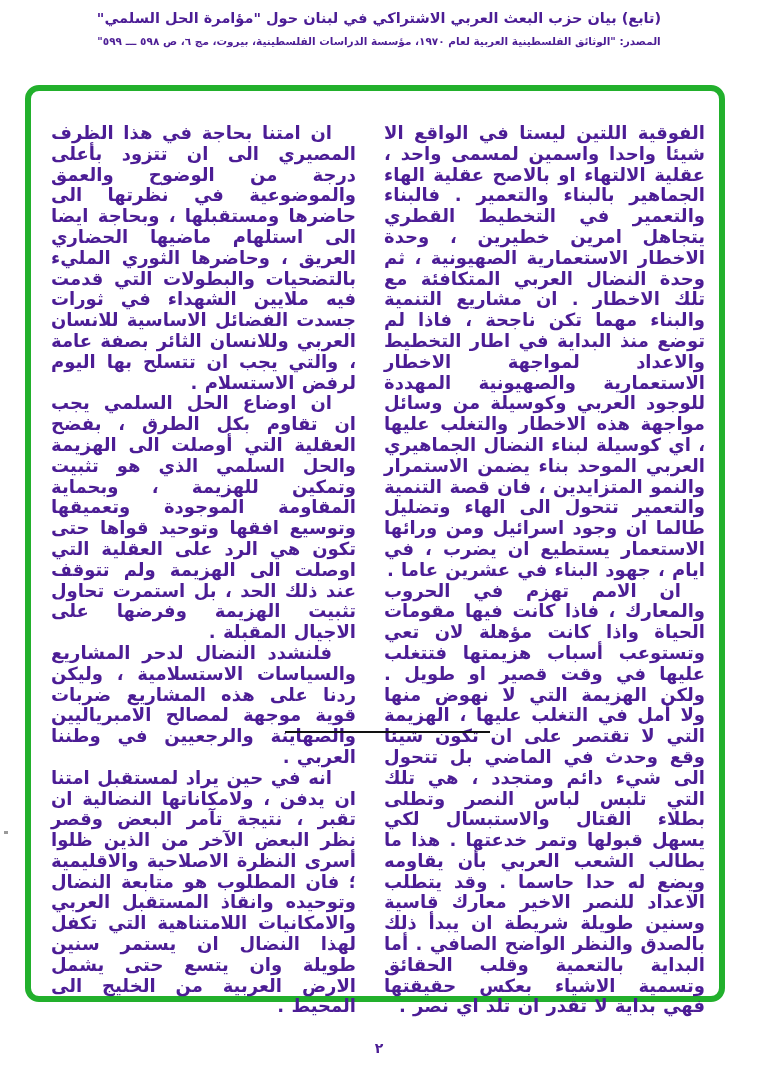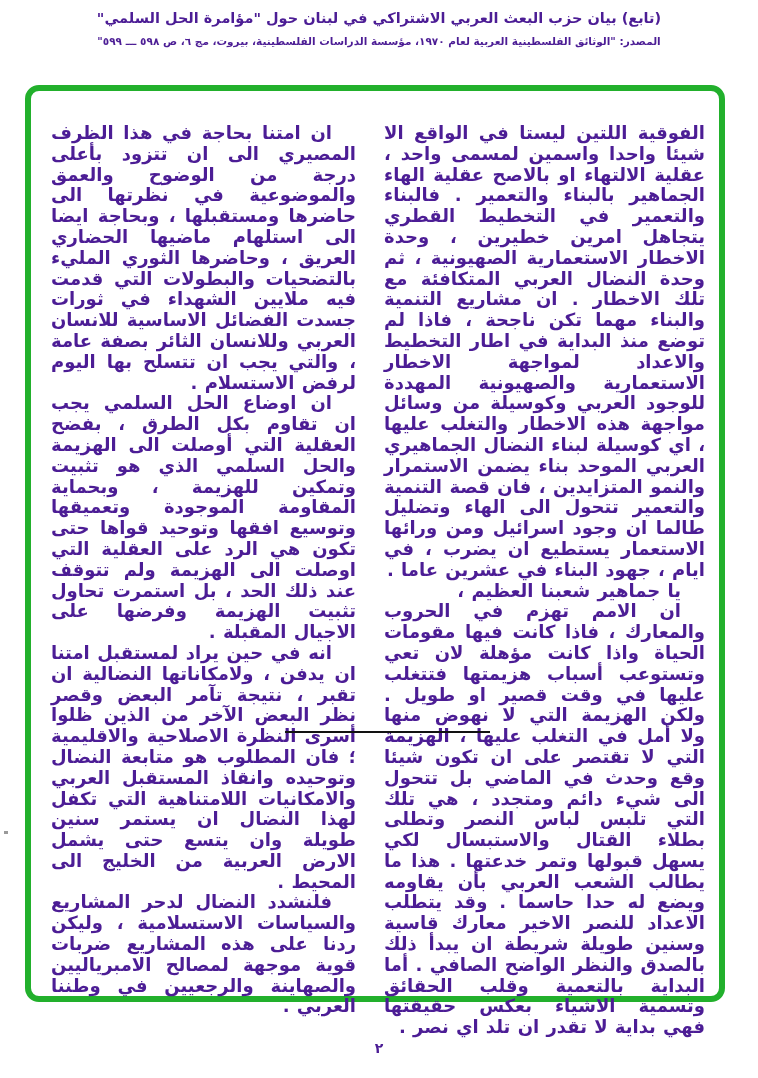--- a/index.html
+++ b/index.html
@@ -96,28 +96,27 @@
   <div class="header">
     <div class="title">(تابع) بيان حزب البعث العربي الاشتراكي في لبنان حول "مؤامرة الحل السلمي"</div>
     <div class="source">المصدر: "الوثائق الفلسطينية العربية لعام ١٩٧٠، مؤسسة الدراسات الفلسطينية، بيروت، مج ٦، ص ٥٩٨ ـــ ٥٩٩"</div>
   </div>
 
   <div class="frame"></div>
 
   <div class="columns">
     <div class="col col-first">
         <p class="para">الفوقية اللتين ليستا في الواقع الا شيئا واحدا واسمين لمسمى واحد ، عقلية الالتهاء او بالاصح عقلية الهاء الجماهير بالبناء والتعمير . فالبناء والتعمير في التخطيط القطري يتجاهل امرين خطيرين ، وحدة الاخطار الاستعمارية الصهيونية ، ثم وحدة النضال العربي المتكافئة مع تلك الاخطار . ان مشاريع التنمية والبناء مهما تكن ناجحة ، فاذا لم توضع منذ البداية في اطار التخطيط والاعداد لمواجهة الاخطار الاستعمارية والصهيونية المهددة للوجود العربي وكوسيلة من وسائل مواجهة هذه الاخطار والتغلب عليها ، اي كوسيلة لبناء النضال الجماهيري العربي الموحد بناء يضمن الاستمرار والنمو المتزايدين ، فان قصة التنمية والتعمير تتحول الى الهاء وتضليل طالما ان وجود اسرائيل ومن ورائها الاستعمار يستطيع ان يضرب ، في ايام ، جهود البناء في عشرين عاما .</p>
-        <p class="para indent">يا جماهير شعبنا العظيم ،</p>
         <p class="para indent">ان الامم تهزم في الحروب والمعارك ، فاذا كانت فيها مقومات الحياة واذا كانت مؤهلة لان تعي وتستوعب أسباب هزيمتها فتتغلب عليها في وقت قصير او طويل . ولكن الهزيمة التي لا نهوض منها ولا أمل في التغلب عليها ، الهزيمة التي لا تقتصر على ان تكون شيئا وقع وحدث في الماضي بل تتحول الى شيء دائم ومتجدد ، هي تلك التي تلبس لباس النصر وتطلى بطلاء القتال والاستبسال لكي يسهل قبولها وتمر خدعتها . هذا ما يطالب الشعب العربي بأن يقاومه ويضع له حدا حاسما . وقد يتطلب الاعداد للنصر الاخير معارك قاسية وسنين طويلة شريطة ان يبدأ ذلك بالصدق والنظر الواضح الصافي . أما البداية بالتعمية وقلب الحقائق وتسمية الاشياء بعكس حقيقتها فهي بداية لا تقدر ان تلد اي نصر .</p>
       </div>
     <div class="col col-second">
         <p class="para indent">ان امتنا بحاجة في هذا الظرف المصيري الى ان تتزود بأعلى درجة من الوضوح والعمق والموضوعية في نظرتها الى حاضرها ومستقبلها ، وبحاجة ايضا الى استلهام ماضيها الحضاري العريق ، وحاضرها الثوري المليء بالتضحيات والبطولات التي قدمت فيه ملايين الشهداء في ثورات جسدت الفضائل الاساسية للانسان العربي وللانسان الثائر بصفة عامة ، والتي يجب ان تتسلح بها اليوم لرفض الاستسلام .</p>
         <p class="para indent">ان اوضاع الحل السلمي يجب ان تقاوم بكل الطرق ، بفضح العقلية التي أوصلت الى الهزيمة والحل السلمي الذي هو تثبيت وتمكين للهزيمة ، وبحماية المقاومة الموجودة وتعميقها وتوسيع افقها وتوحيد قواها حتى تكون هي الرد على العقلية التي اوصلت الى الهزيمة ولم تتوقف عند ذلك الحد ، بل استمرت تحاول تثبيت الهزيمة وفرضها على الاجيال المقبلة .</p>
+        <p class="para indent">فلنشدد النضال لدحر المشاريع والسياسات الاستسلامية ، وليكن ردنا على هذه المشاريع ضربات قوية موجهة لمصالح الامبرياليين والصهاينة والرجعيين في وطننا العربي .</p>
         <p class="para indent">انه في حين يراد لمستقبل امتنا ان يدفن ، ولامكاناتها النضالية ان تقبر ، نتيجة تآمر البعض وقصر نظر البعض الآخر من الذين ظلوا أسرى النظرة الاصلاحية والاقليمية ؛ فان المطلوب هو متابعة النضال وتوحيده وانقاذ المستقبل العربي والامكانيات اللامتناهية التي تكفل لهذا النضال ان يستمر سنين طويلة وان يتسع حتى يشمل الارض العربية من الخليج الى المحيط .</p>
-        <p class="para indent">فلنشدد النضال لدحر المشاريع والسياسات الاستسلامية ، وليكن ردنا على هذه المشاريع ضربات قوية موجهة لمصالح الامبرياليين والصهاينة والرجعيين في وطننا العربي .</p>
       </div>
   </div>
 
   <div class="end-divider"></div>
 
   <div class="artifact-dot"></div>
 
   <div class="page-number">٢</div>
 
 </div>

